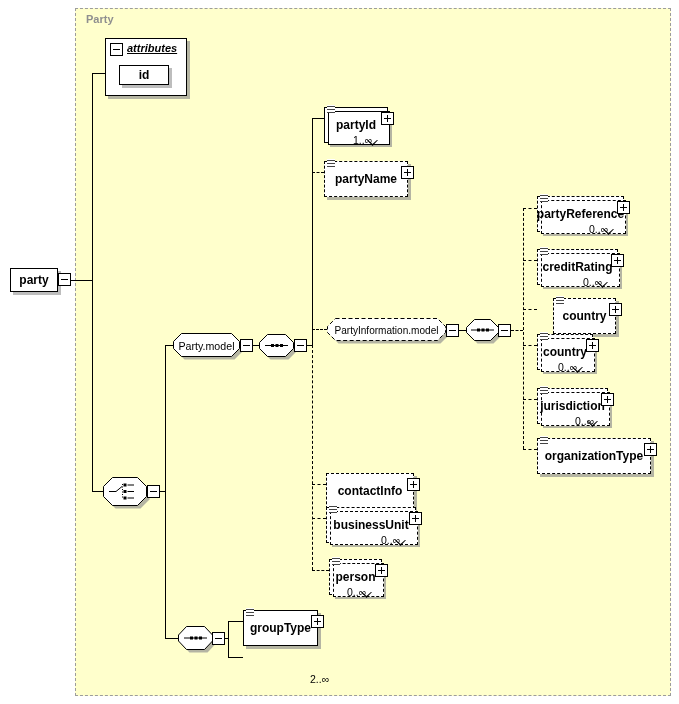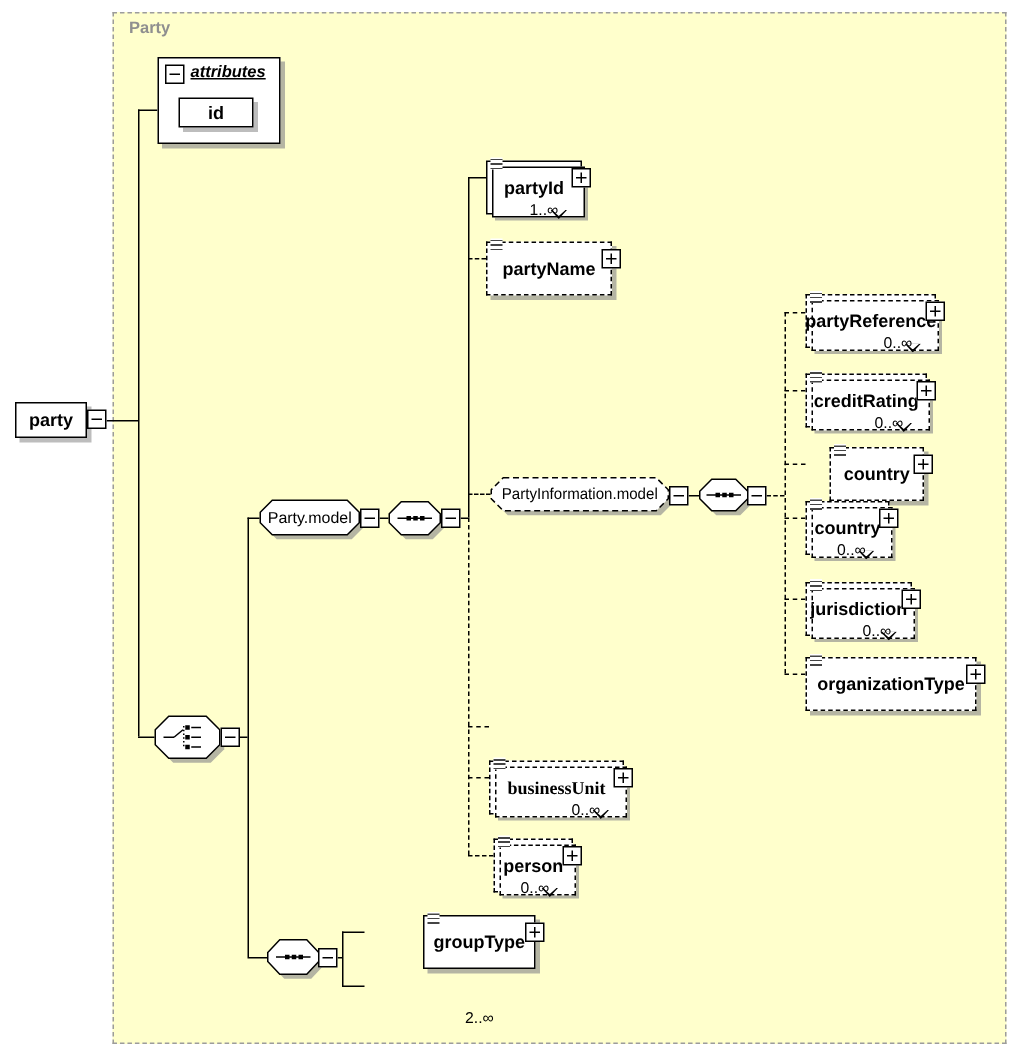--- a/index.html
+++ b/index.html
@@ -54,29 +54,29 @@
   #attr-panel{position:absolute;left:105px;top:38px;width:82px;height:58px;background:#fff;
       border:1px solid #000;box-sizing:border-box;box-shadow:3px 3px 0 #b5b5a3;}
   #attr-header{position:absolute;left:21px;top:3px;font:bold italic 11px "Liberation Sans",sans-serif;text-decoration:underline;}
   #el-id{left:13px;top:26px;width:50px;height:20px;}
 
   
   #el-party{left:10px;top:268px;width:48px;height:24px;}
   #el-partyId{left:324px;top:107px;width:64px;}
   #el-partyName{left:324px;top:161px;width:84px;}
   #el-contactInfo{left:326px;top:473px;width:88px;}
-  #el-businessUnit{left:326px;top:507px;width:90px;font-family:Liberation Serif, serif;}
+  #el-businessUnit{left:326px;top:507px;width:90px;}
   #el-person{left:329px;top:559px;width:53px;}
   #el-classification{left:537px;top:196px;width:87px;}
   #el-creditRating{left:537px;top:249px;width:81px;}
   #el-country{left:537px;top:298px;width:63px;margin-left:16px;}
   #el-region{left:537px;top:334px;width:56px;}
   #el-jurisdiction{left:537px;top:388px;width:71px;}
   #el-organizationType{left:537px;top:438px;width:114px;}
-  #el-groupType{left:243px;top:610px;width:75px;margin-left:39px;}
+  #el-groupType{left:243px;top:610px;width:75px;}
   #el-partyReference{left:243px;top:646px;width:102px;}
 
   svg{position:absolute;overflow:visible;}
   svg text{font:10.5px "Liberation Sans",sans-serif;fill:#000;}
   #svg-partymodel{left:173px;top:333px;}
   #svg-seq1{left:259px;top:334px;}
   #svg-pim{left:327px;top:318px;}
   #svg-seq2{left:466px;top:319px;}
   #svg-choice{left:103px;top:477px;}
   #svg-seq3{left:178px;top:626px;}
@@ -246,20 +246,24 @@
     <span class="vnotch"></span>
   </div>
   <div class="occ" style="left:575px;top:415px">0..∞</div>
 
   <div class="el dashed" id="el-organizationType">
     <span class="eicon"></span>
     <span class="lbl">organizationType</span>
     <span class="pm plus"></span>
   </div>
 
+  <div class="el dashed" id="el-contactInfo">
+    <span class="lbl">contactInfo</span>
+    <span class="pm plus"></span>
+  </div>
 
   <div class="el dashed stacked" id="el-businessUnit">
     <span class="eicon"></span>
     <span class="lbl">businessUnit</span>
     <span class="pm plus"></span>
     <span class="vnotch"></span>
   </div>
   <div class="occ" style="left:381px;top:534px">0..∞</div>
 
   <div class="el dashed stacked" id="el-person">

